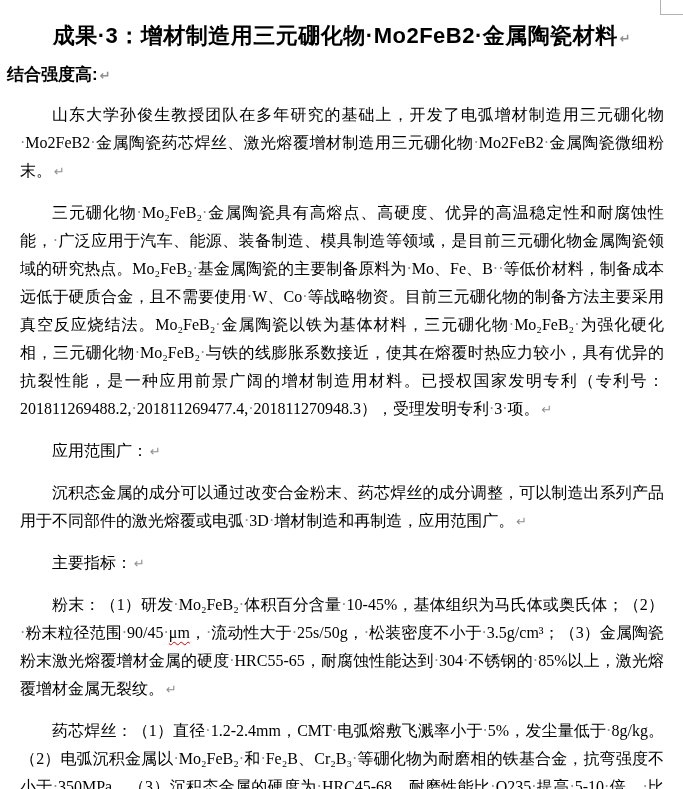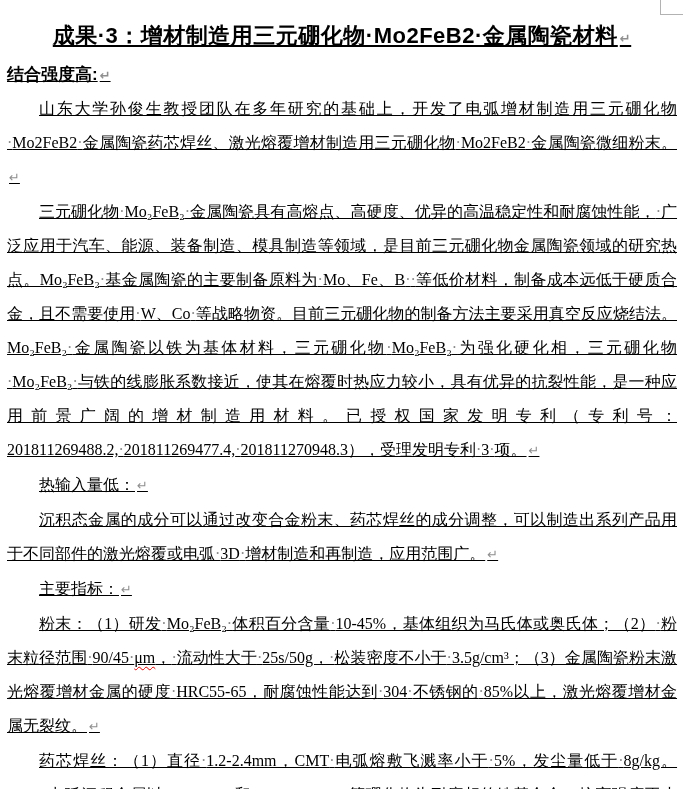--- a/index.html
+++ b/index.html
@@ -7,21 +7,20 @@
     padding: 0;
     background: #ffffff;
   }
   .doc {
     position: relative;
     width: 683px;
     height: 789px;
     background: #ffffff;
     overflow: hidden;
     box-sizing: border-box;
-    text-decoration: underline;
   }
   .content {
     padding: 20px 6px 0 7px;
   }
   .doc-title {
     margin: 0 0 8px 0;
     font-family: "Liberation Sans", sans-serif;
     font-weight: bold;
     font-size: 22px;
     line-height: 32px;
@@ -31,24 +30,24 @@
   }
   .section-heading {
     margin: 6px 0 4px 0;
     font-family: "Liberation Sans", sans-serif;
     font-weight: bold;
     font-size: 17px;
     line-height: 24px;
     color: #000000;
   }
   .para {
-    margin: 0;
+    margin: 13px;
     font-family: "Liberation Serif", serif;
     font-size: 16px;
-    line-height: 34px;
+    line-height: 28px;
     color: #000000;
     text-align: justify;
     text-indent: 32px;
   }
   
   .sp { color: #8a8a8a; }
   
   .pilcrow {
     color: #8f8f8f;
     font-family: "DejaVu Sans", sans-serif;
@@ -80,21 +79,21 @@
   <div class="content">
 
     <h1 class="doc-title"><span>成果·3：增材制造用三元硼化物·Mo2FeB2·金属陶瓷材料</span><span class="pilcrow">↵</span></h1>
 
     <h2 class="section-heading"><span>结合强度高:</span><span class="pilcrow">↵</span></h2>
 
     <p class="para"><span class="dotify">山东大学孙俊生教授团队在多年研究的基础上，开发了电弧增材制造用三元硼化物<span class="sp">·</span>Mo2FeB2<span class="sp">·</span>金属陶瓷药芯焊丝、激光熔覆增材制造用三元硼化物<span class="sp">·</span>Mo2FeB2<span class="sp">·</span>金属陶瓷微细粉末。</span><span class="pilcrow">↵</span></p>
 
     <p class="para"><span class="dotify">三元硼化物<span class="sp">·</span>Mo₂FeB₂<span class="sp">·</span>金属陶瓷具有高熔点、高硬度、优异的高温稳定性和耐腐蚀性能，<span class="sp">·</span>广泛应用于汽车、能源、装备制造、模具制造等领域，是目前三元硼化物金属陶瓷领域的研究热点。Mo₂FeB₂<span class="sp">·</span>基金属陶瓷的主要制备原料为<span class="sp">·</span>Mo、Fe、B<span class="sp">·</span><span class="sp">·</span>等低价材料，制备成本远低于硬质合金，且不需要使用<span class="sp">·</span>W、Co<span class="sp">·</span>等战略物资。目前三元硼化物的制备方法主要采用真空反应烧结法。Mo₂FeB₂<span class="sp">·</span>金属陶瓷以铁为基体材料，三元硼化物<span class="sp">·</span>Mo₂FeB₂<span class="sp">·</span>为强化硬化相，三元硼化物<span class="sp">·</span>Mo₂FeB₂<span class="sp">·</span>与铁的线膨胀系数接近，使其在熔覆时热应力较小，具有优异的抗裂性能，是一种应用前景广阔的增材制造用材料。已授权国家发明专利（专利号：201811269488.2,<span class="sp">·</span>201811269477.4,<span class="sp">·</span>201811270948.3），受理发明专利<span class="sp">·</span>3<span class="sp">·</span>项。</span><span class="pilcrow">↵</span></p>
 
-    <p class="para"><span class="dotify">热输入量低：</span><span class="pilcrow">↵</span></p>
+    <p class="para"><span class="dotify">应用范围广：</span><span class="pilcrow">↵</span></p>
 
 
     <p class="para"><span class="dotify">沉积态金属的成分可以通过改变合金粉末、药芯焊丝的成分调整，可以制造出系列产品用于不同部件的激光熔覆或电弧<span class="sp">·</span>3D<span class="sp">·</span>增材制造和再制造，应用范围广。</span><span class="pilcrow">↵</span></p>
 
 
     <p class="para"><span class="dotify">主要指标：</span><span class="pilcrow">↵</span></p>
 
     <p class="para"><span class="dotify">粉末：（1）研发<span class="sp">·</span>Mo₂FeB₂<span class="sp">·</span>体积百分含量<span class="sp">·</span>10-45%，基体组织为马氏体或奥氏体；（2）<span class="sp">·</span>粉末粒径范围<span class="sp">·</span>90/45<span class="sp">·</span></span><span class="misspell">μm</span><span class="dotify">，<span class="sp">·</span>流动性大于<span class="sp">·</span>25s/50g，<span class="sp">·</span>松装密度不小于<span class="sp">·</span>3.5g/cm³；（3）金属陶瓷粉末激光熔覆增材金属的硬度<span class="sp">·</span>HRC55-65，耐腐蚀性能达到<span class="sp">·</span>304<span class="sp">·</span>不锈钢的<span class="sp">·</span>85%以上，激光熔覆增材金属无裂纹。</span><span class="pilcrow">↵</span></p>
 
     <p class="para"><span class="dotify">药芯焊丝：（1）直径<span class="sp">·</span>1.2-2.4mm，CMT<span class="sp">·</span>电弧熔敷飞溅率小于<span class="sp">·</span>5%，发尘量低于<span class="sp">·</span>8g/kg。（2）电弧沉积金属以<span class="sp">·</span>Mo₂FeB₂<span class="sp">·</span>和<span class="sp">·</span>Fe₂B、Cr₂B₃<span class="sp">·</span>等硼化物为耐磨相的铁基合金，抗弯强度不小于<span class="sp">·</span>350MPa。（3）沉积态金属的硬度为<span class="sp">·</span>HRC45-68，耐磨性能比<span class="sp">·</span>Q235<span class="sp">·</span>提高<span class="sp">·</span>5-10<span class="sp">·</span>倍，<span class="sp">·</span>比热作模具钢<span class="sp">·</span>5CrNiMo<span class="sp">·</span>提高<span class="sp">·</span>8<span class="sp">·</span>倍以上。（4）采用<span class="sp">·</span>CMT<span class="sp">·</span>电弧增材工艺在<span class="sp">·</span>5CrNiMo<span class="sp">·</span><span class="sp">·</span>热作模具钢上制备工作层，<span class="sp">·</span>在预热温度低于<span class="sp">·</span>100℃条件下，沉积态金属无裂纹。沉积态金属在同样热疲劳条件下，相同裂纹长度的热疲劳次数达到<span class="sp">·</span>5CrNiMo<span class="sp">·</span>热作模具钢的<span class="sp">·</span>80%以上。</span><span class="pilcrow">↵</span></p>

